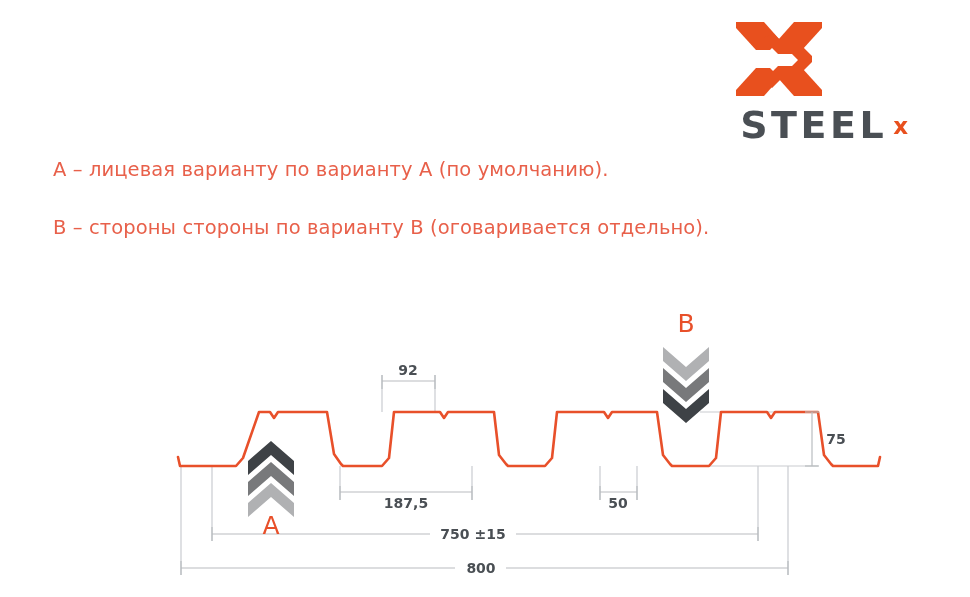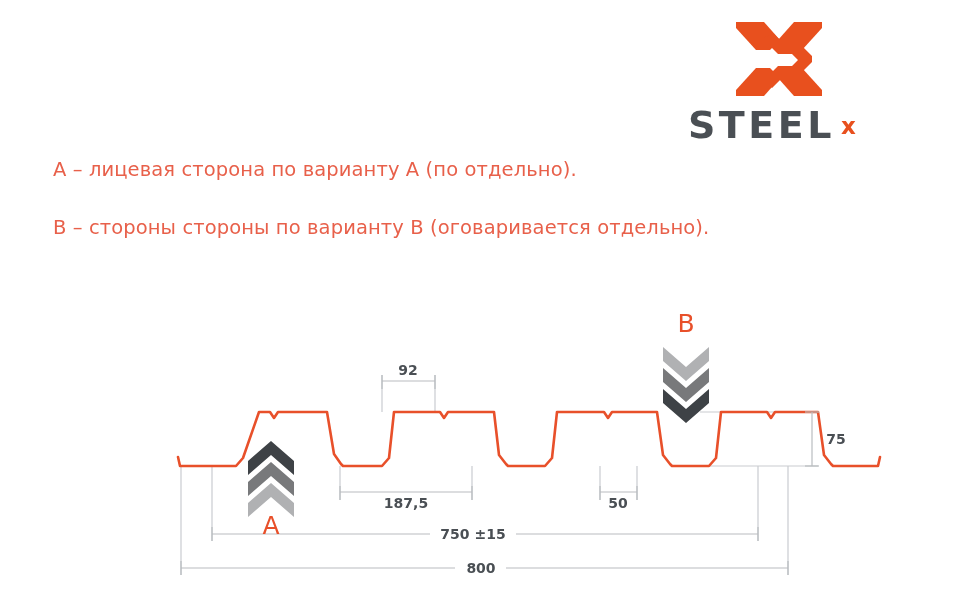--- a/index.html
+++ b/index.html
@@ -32,21 +32,21 @@
     height: 78px;
   }
   #logo-wordmark {
     position: absolute;
     left: 0px;
     top: 86px;
     width: 220px;
     height: 36px;
     display: flex;
     align-items: baseline;
-    justify-content: flex-start;
+    justify-content: flex-end;
   }
   .wm-steel {
     font-family: "DejaVu Sans", sans-serif;
     font-size: 38px;
     font-weight: 700;
     letter-spacing: 3.5px;
     color: #4a4f54;
     line-height: 1;
   }
   .wm-x {
@@ -114,21 +114,21 @@
       </g>
     </svg>
   </div>
 
   <div id="logo-wordmark">
     <span class="wm-steel">STEEL</span>
     <span class="wm-x">x</span>
   </div>
 </div>
 
-<div class="legend-line" id="legend-line-a">A – лицевая сторона по варианту A (по отдельно).</div>
+<div class="legend-line" id="legend-line-a">A – лицевая варианту по варианту A (по умолчанию).</div>
 <div class="legend-line" id="legend-line-b">B – стороны стороны по варианту B (оговаривается отдельно).</div>
 
 <div id="drawing">
 <svg viewBox="0 0 970 597" width="970" height="597">
 
   <g>
 
     <line class="extline" x1="181" y1="466" x2="181" y2="575"></line>
 
     <line class="extline" x1="212" y1="466" x2="212" y2="541"></line>

